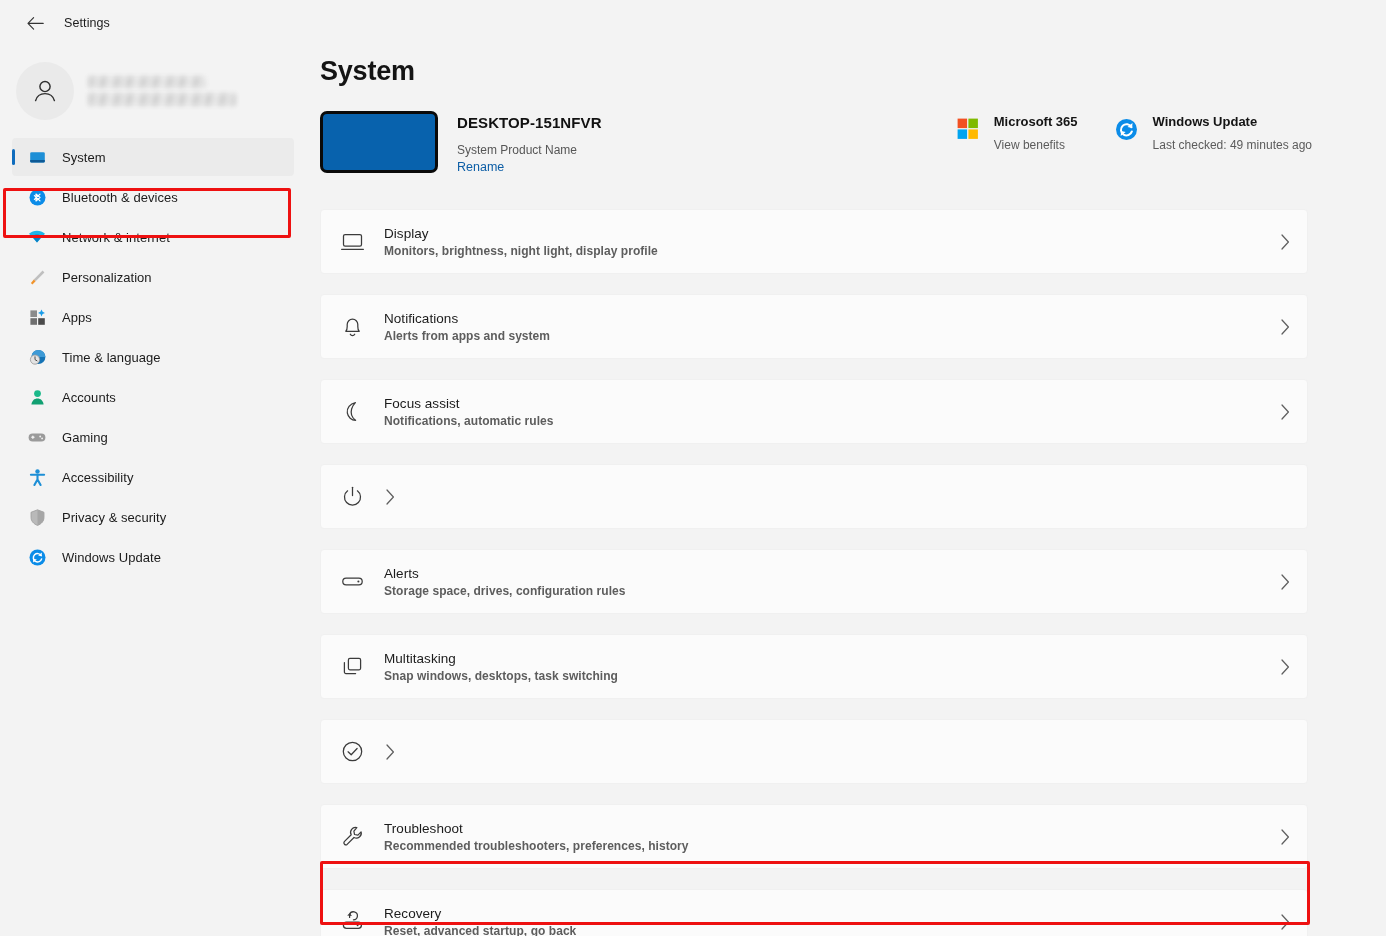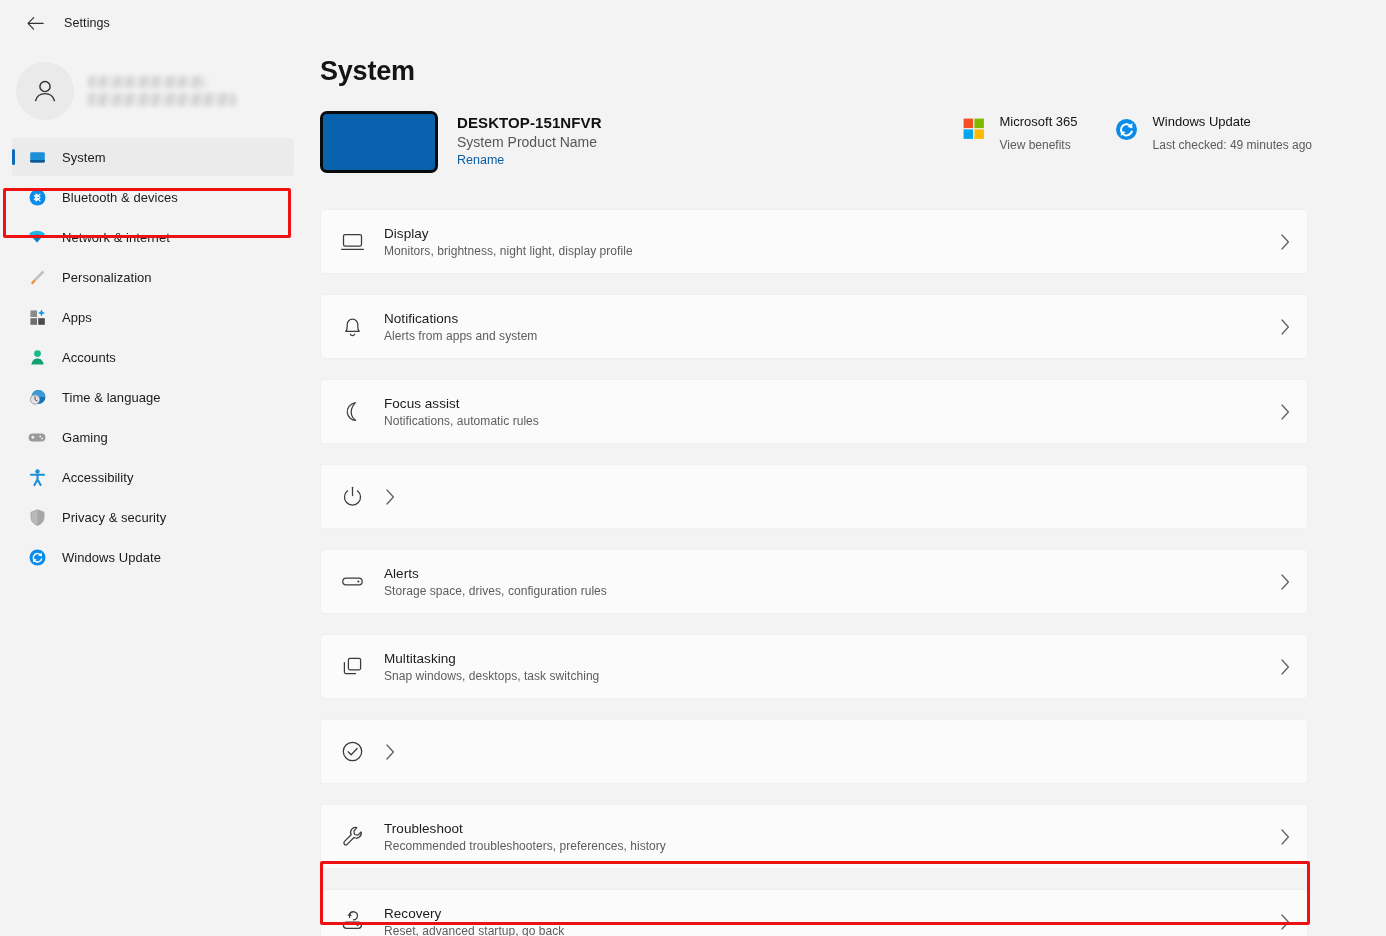--- a/index.html
+++ b/index.html
@@ -192,23 +192,23 @@
     margin-top: 1px;
   }
   .device-info { margin-left: 19px; padding-top: 4px; }
   .device-name {
     font-size: 15px;
     font-weight: bold;
     color: #111;
     letter-spacing: .1px;
   }
   .device-sub {
-    font-size: 14px;
+    font-size: 12px;
     color: #565656;
-    margin-top: 3px;
+    margin-top: 12px;
   }
   .device-rename {
     font-size: 12.5px;
     color: #0d5ea6;
     margin-top: 3px;
     cursor: pointer;
   }
 
   .quick-cards {
     position: absolute;
@@ -223,21 +223,21 @@
     cursor: pointer;
   }
   .qcard-icon {
     width: 26px; height: 26px;
     display: flex; align-items: center; justify-content: center;
     flex: 0 0 26px;
     margin-top: 2px;
   }
   .qcard-title {
     font-size: 13px;
-    font-weight: normal;
+    font-weight: bold;
     color: #141414;
   }
   .qcard-sub {
     font-size: 12px;
     color: #5b5b5b;
     margin-top: 9px;
   }
 
   .settings-list {
     margin: 27px 0 0 14px;
@@ -268,20 +268,21 @@
   .srow-title {
     font-size: 13.5px;
     color: #1b1b1b;
     letter-spacing: .05px;
   }
   .srow-sub {
     font-size: 12px;
     color: #5d5d5d;
     margin-top: 3px;
     letter-spacing: .05px;
+    font-weight: bold;
   }
   .srow-chevron {
     flex: 0 0 auto;
     display: flex;
     align-items: center;
     color: #5f5f5f;
   }
 </style>
 </head>
 <body>
@@ -364,37 +365,37 @@
             <rect x="10.2" y="10.2" width="6.6" height="6.6" fill="#4a4a4a"></rect>
             <path d="M13.5 1.4 L14.6 3.8 L17 4.9 L14.6 6 L13.5 8.4 L12.4 6 L10 4.9 L12.4 3.8 Z" fill="#1a9ce8"></path>
           </svg>
         </span>
         <span class="nav-label">Apps</span>
       </div>
 
       <div class="navitem">
         <span class="nav-icon">
           <svg width="19" height="19" viewBox="0 0 19 19">
-            <circle cx="9.5" cy="5.6" r="3.4" fill="#1bb98a"></circle>
-            <path d="M3.4 16.6 C3.9 12.7 6.4 10.6 9.5 10.6 C12.6 10.6 15.1 12.7 15.6 16.6 Z" fill="#11a072"></path>
-          </svg>
-        </span>
-        <span class="nav-label">Accounts</span>
-      </div>
-
-      <div class="navitem">
-        <span class="nav-icon">
-          <svg width="19" height="19" viewBox="0 0 19 19">
             <circle cx="10.4" cy="9" r="7" fill="#1573b5"></circle>
             <path d="M3.4 9 A7 7 0 0 1 17.4 9 Z" fill="#3d9ad6"></path>
             <circle cx="7" cy="11.6" r="4.6" fill="#e3e3e3" stroke="#9a9a9a" stroke-width=".85"></circle>
             <path d="M7 8.8 V11.6 L9 12.8" stroke="#4a4a4a" stroke-width="1" stroke-linecap="round" fill="none"></path>
           </svg>
         </span>
         <span class="nav-label">Time &amp; language</span>
+      </div>
+
+      <div class="navitem">
+        <span class="nav-icon">
+          <svg width="19" height="19" viewBox="0 0 19 19">
+            <circle cx="9.5" cy="5.6" r="3.4" fill="#1bb98a"></circle>
+            <path d="M3.4 16.6 C3.9 12.7 6.4 10.6 9.5 10.6 C12.6 10.6 15.1 12.7 15.6 16.6 Z" fill="#11a072"></path>
+          </svg>
+        </span>
+        <span class="nav-label">Accounts</span>
       </div>
 
       <div class="navitem">
         <span class="nav-icon">
           <svg width="20" height="20" viewBox="0 0 20 20">
             <rect x="1.6" y="6.4" width="16.8" height="8.2" rx="4.1" fill="#9a9a9a"></rect>
             <rect x="4.2" y="9.6" width="3.4" height="1.3" rx=".6" fill="#efefef"></rect>
             <rect x="5.2" y="8.6" width="1.3" height="3.3" rx=".6" fill="#efefef"></rect>
             <circle cx="13.2" cy="9.5" r=".95" fill="#efefef"></circle>
             <circle cx="15.1" cy="11.4" r=".95" fill="#efefef"></circle>

